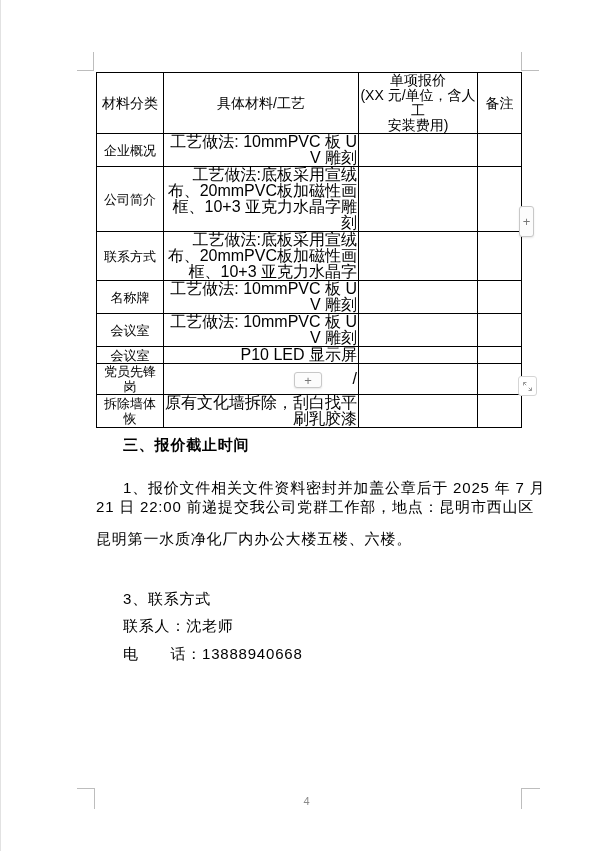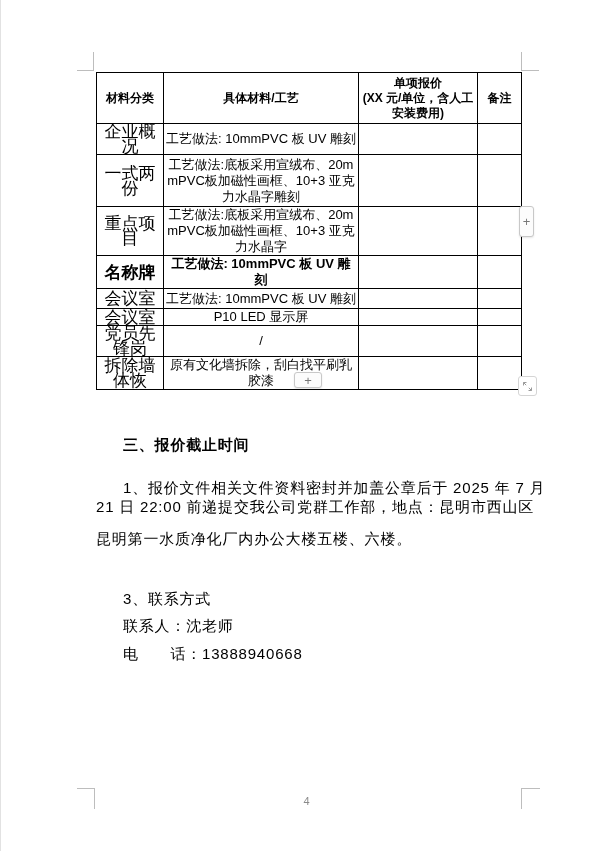--- a/index.html
+++ b/index.html
@@ -23,28 +23,28 @@
     border-collapse:collapse;table-layout:fixed;
   }
   table.pricing col.c1{width:67px;}
   table.pricing col.c2{width:195px;}
   table.pricing col.c3{width:119px;}
   table.pricing col.c4{width:44px;}
   table.pricing th,table.pricing td{
     border:1px solid #000;padding:0 1px;overflow:hidden;vertical-align:middle;
   }
   table.pricing th{
-    font-size:12px;font-weight:bold;text-align:center;line-height:15px;white-space:pre-line;
+    font-size:14px;font-weight:normal;text-align:center;line-height:15px;white-space:pre-line;
   }
   tr.hdr{height:51px;}
-  td.cat{font-size:17px;text-align:center;line-height:15px;margin-top:24px;}
-  td.detail{font-size:13px;text-align:center;line-height:16px;word-break:break-all;}
+  td.cat{font-size:13px;text-align:center;line-height:15px;margin-top:24px;}
+  td.detail{font-size:16px;text-align:right;line-height:16px;word-break:break-all;}
   td.quote,td.note{font-size:12px;}
   tr.r1{height:18px;} tr.r2{height:52px;} tr.r3{height:44px;}
-  tr.r4{height:31px;font-weight:bold;} tr.r5{height:20px;} tr.r6{height:16px;}
+  tr.r4{height:31px;} tr.r5{height:20px;} tr.r6{height:16px;}
   tr.r7{height:34px;} tr.r8{height:25px;} tr.r9{height:19px;}
 
   
   .tbl-btn{
     position:absolute;display:flex;align-items:center;justify-content:center;
     border:1px solid #c8c8c8;border-radius:3px;background:#fcfcfc;
     box-shadow:0 1px 2px rgba(0,0,0,0.10);color:#777;
     font-size:13px;line-height:1;padding:0;cursor:pointer;
     font-family:"Liberation Sans","DejaVu Sans",sans-serif;
   }
@@ -99,27 +99,27 @@
 安装费用)</th>
       <th>备注</th>
     </tr>
     <tr class="r1">
       <td class="cat">企业概况</td>
       <td class="detail">工艺做法: 10mmPVC 板 UV 雕刻</td>
       <td class="quote"></td>
       <td class="note"></td>
     </tr>
     <tr class="r2">
-      <td class="cat">一式两份</td>
+      <td class="cat">公司简介</td>
       <td class="detail">工艺做法:底板采用宣绒布、20mmPVC板加磁性画框、10+3 亚克力水晶字雕刻</td>
       <td class="quote"></td>
       <td class="note"></td>
     </tr>
     <tr class="r3">
-      <td class="cat">重点项目</td>
+      <td class="cat">联系方式</td>
       <td class="detail">工艺做法:底板采用宣绒布、20mmPVC板加磁性画框、10+3 亚克力水晶字</td>
       <td class="quote"></td>
       <td class="note"></td>
     </tr>
     <tr class="r4">
       <td class="cat">名称牌</td>
       <td class="detail">工艺做法: 10mmPVC 板 UV 雕刻</td>
       <td class="quote"></td>
       <td class="note"></td>
     </tr>

